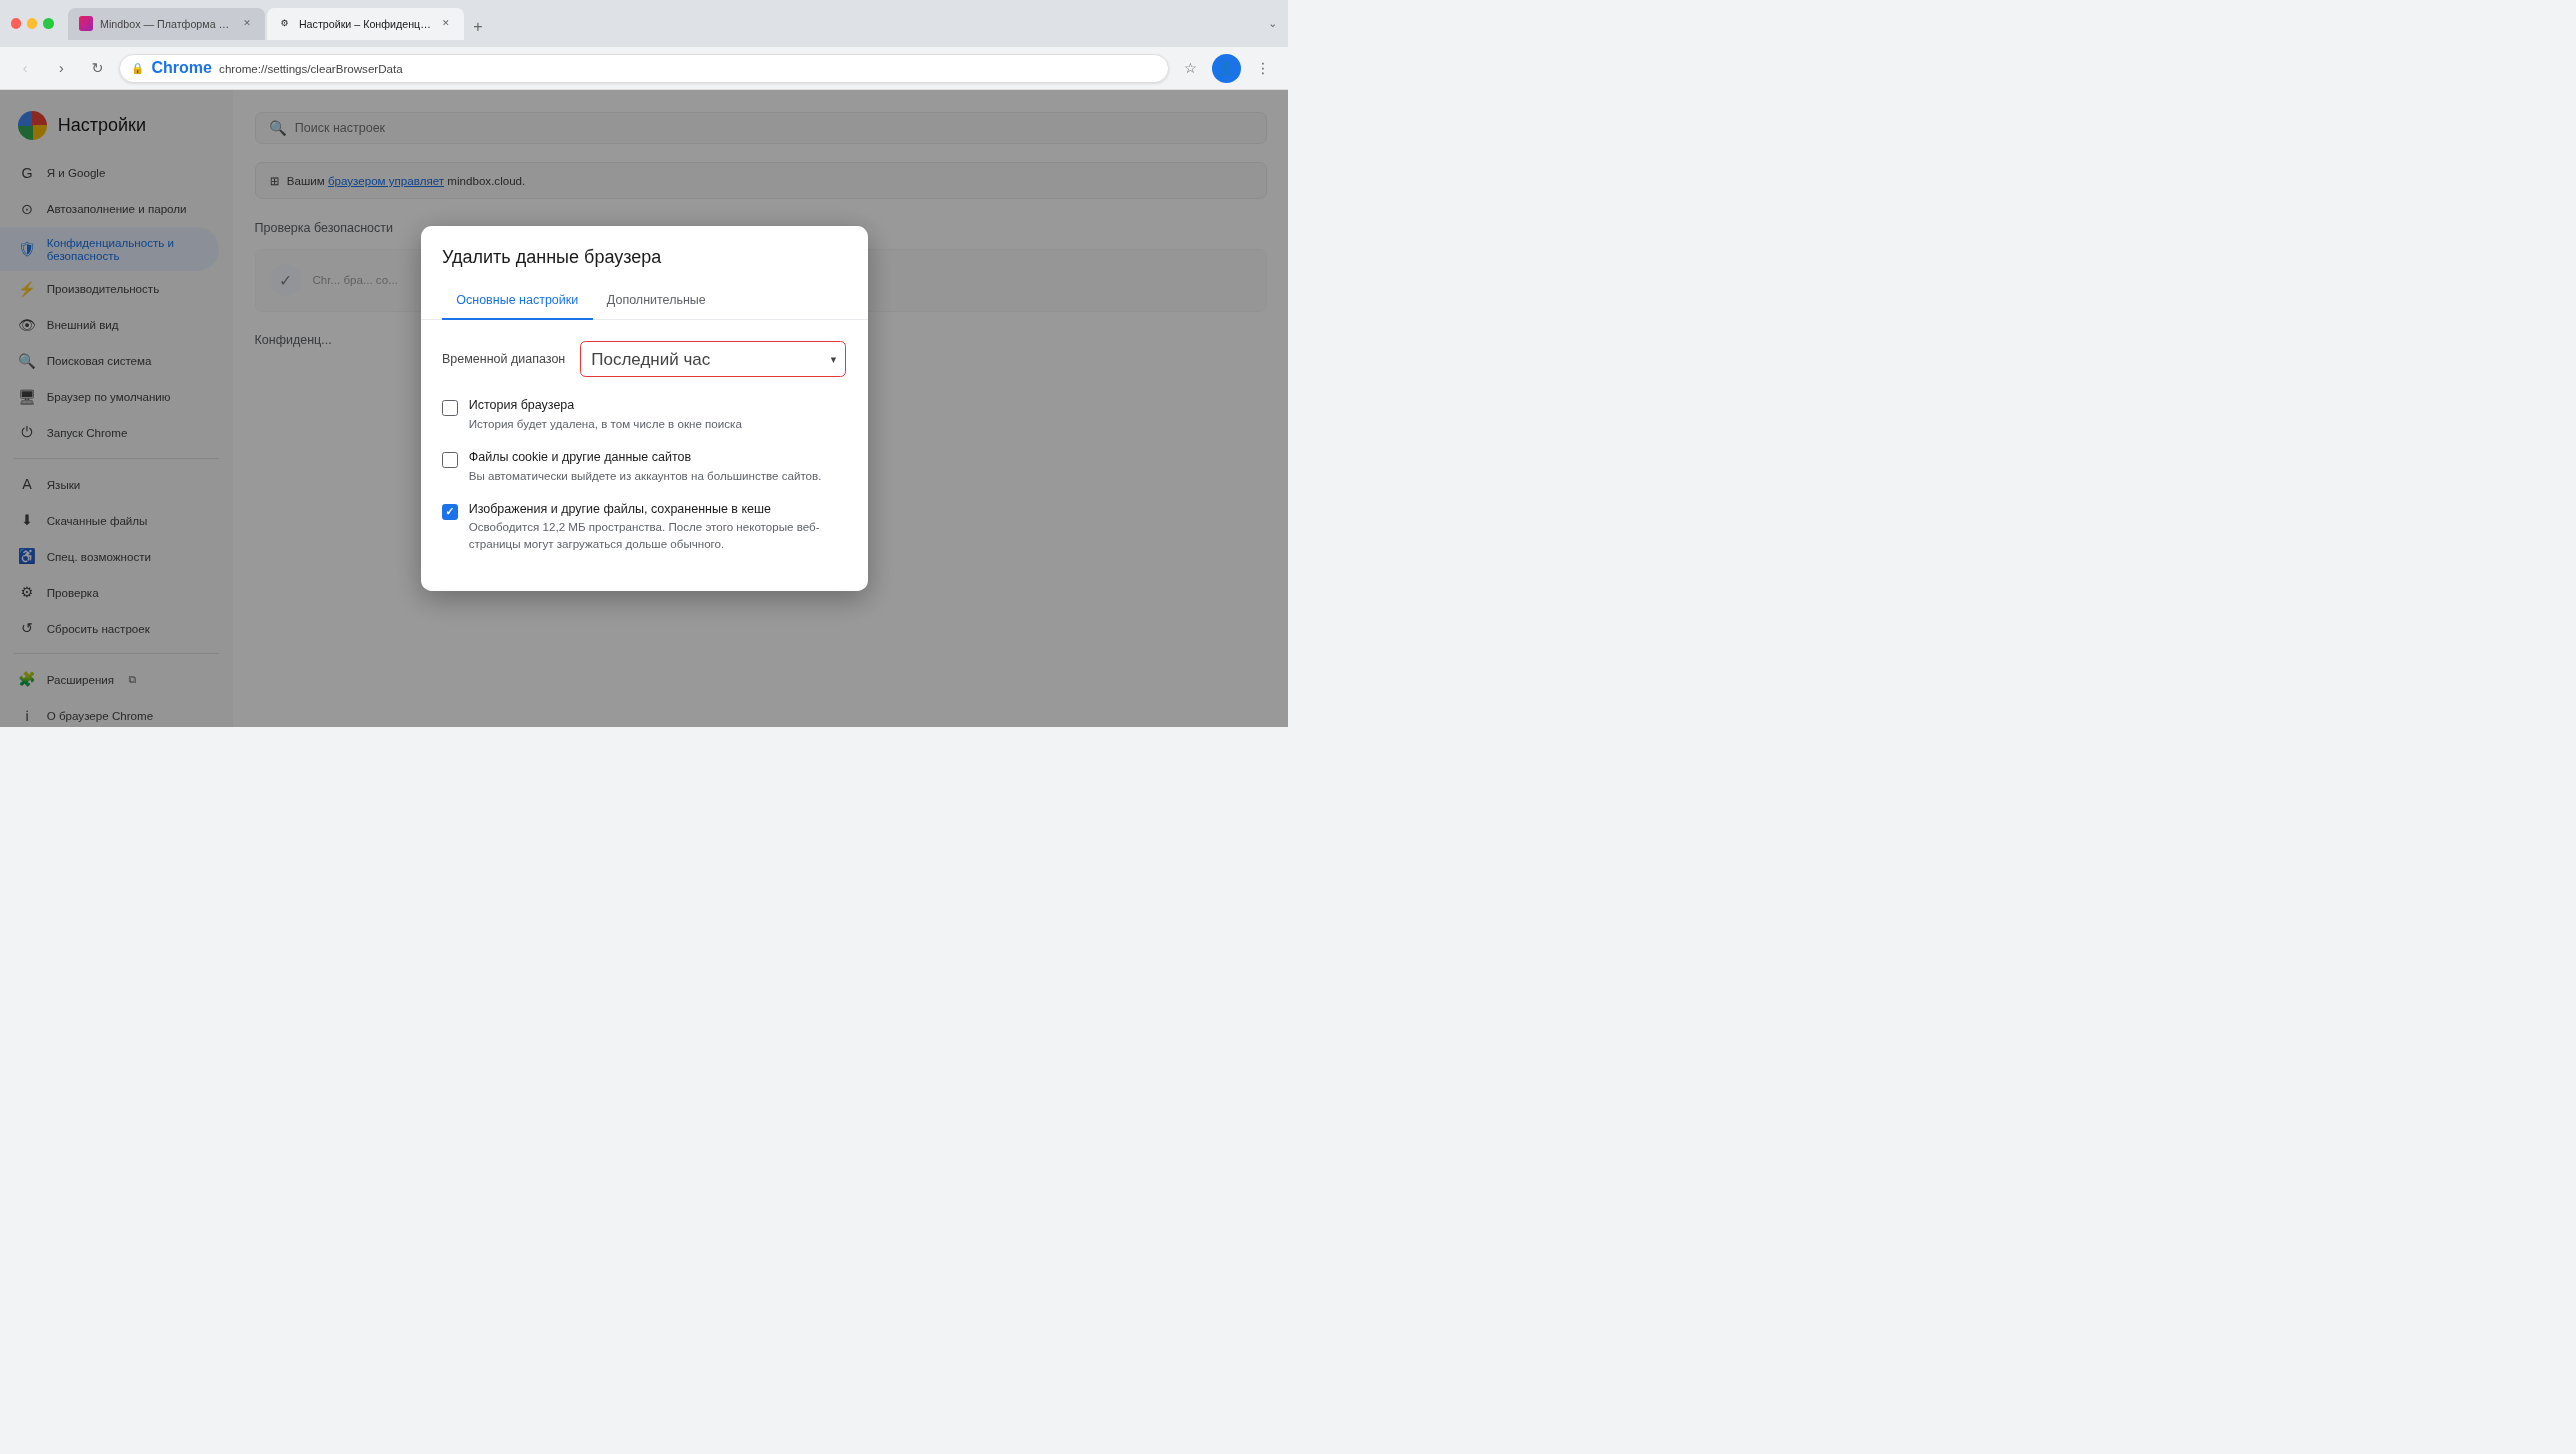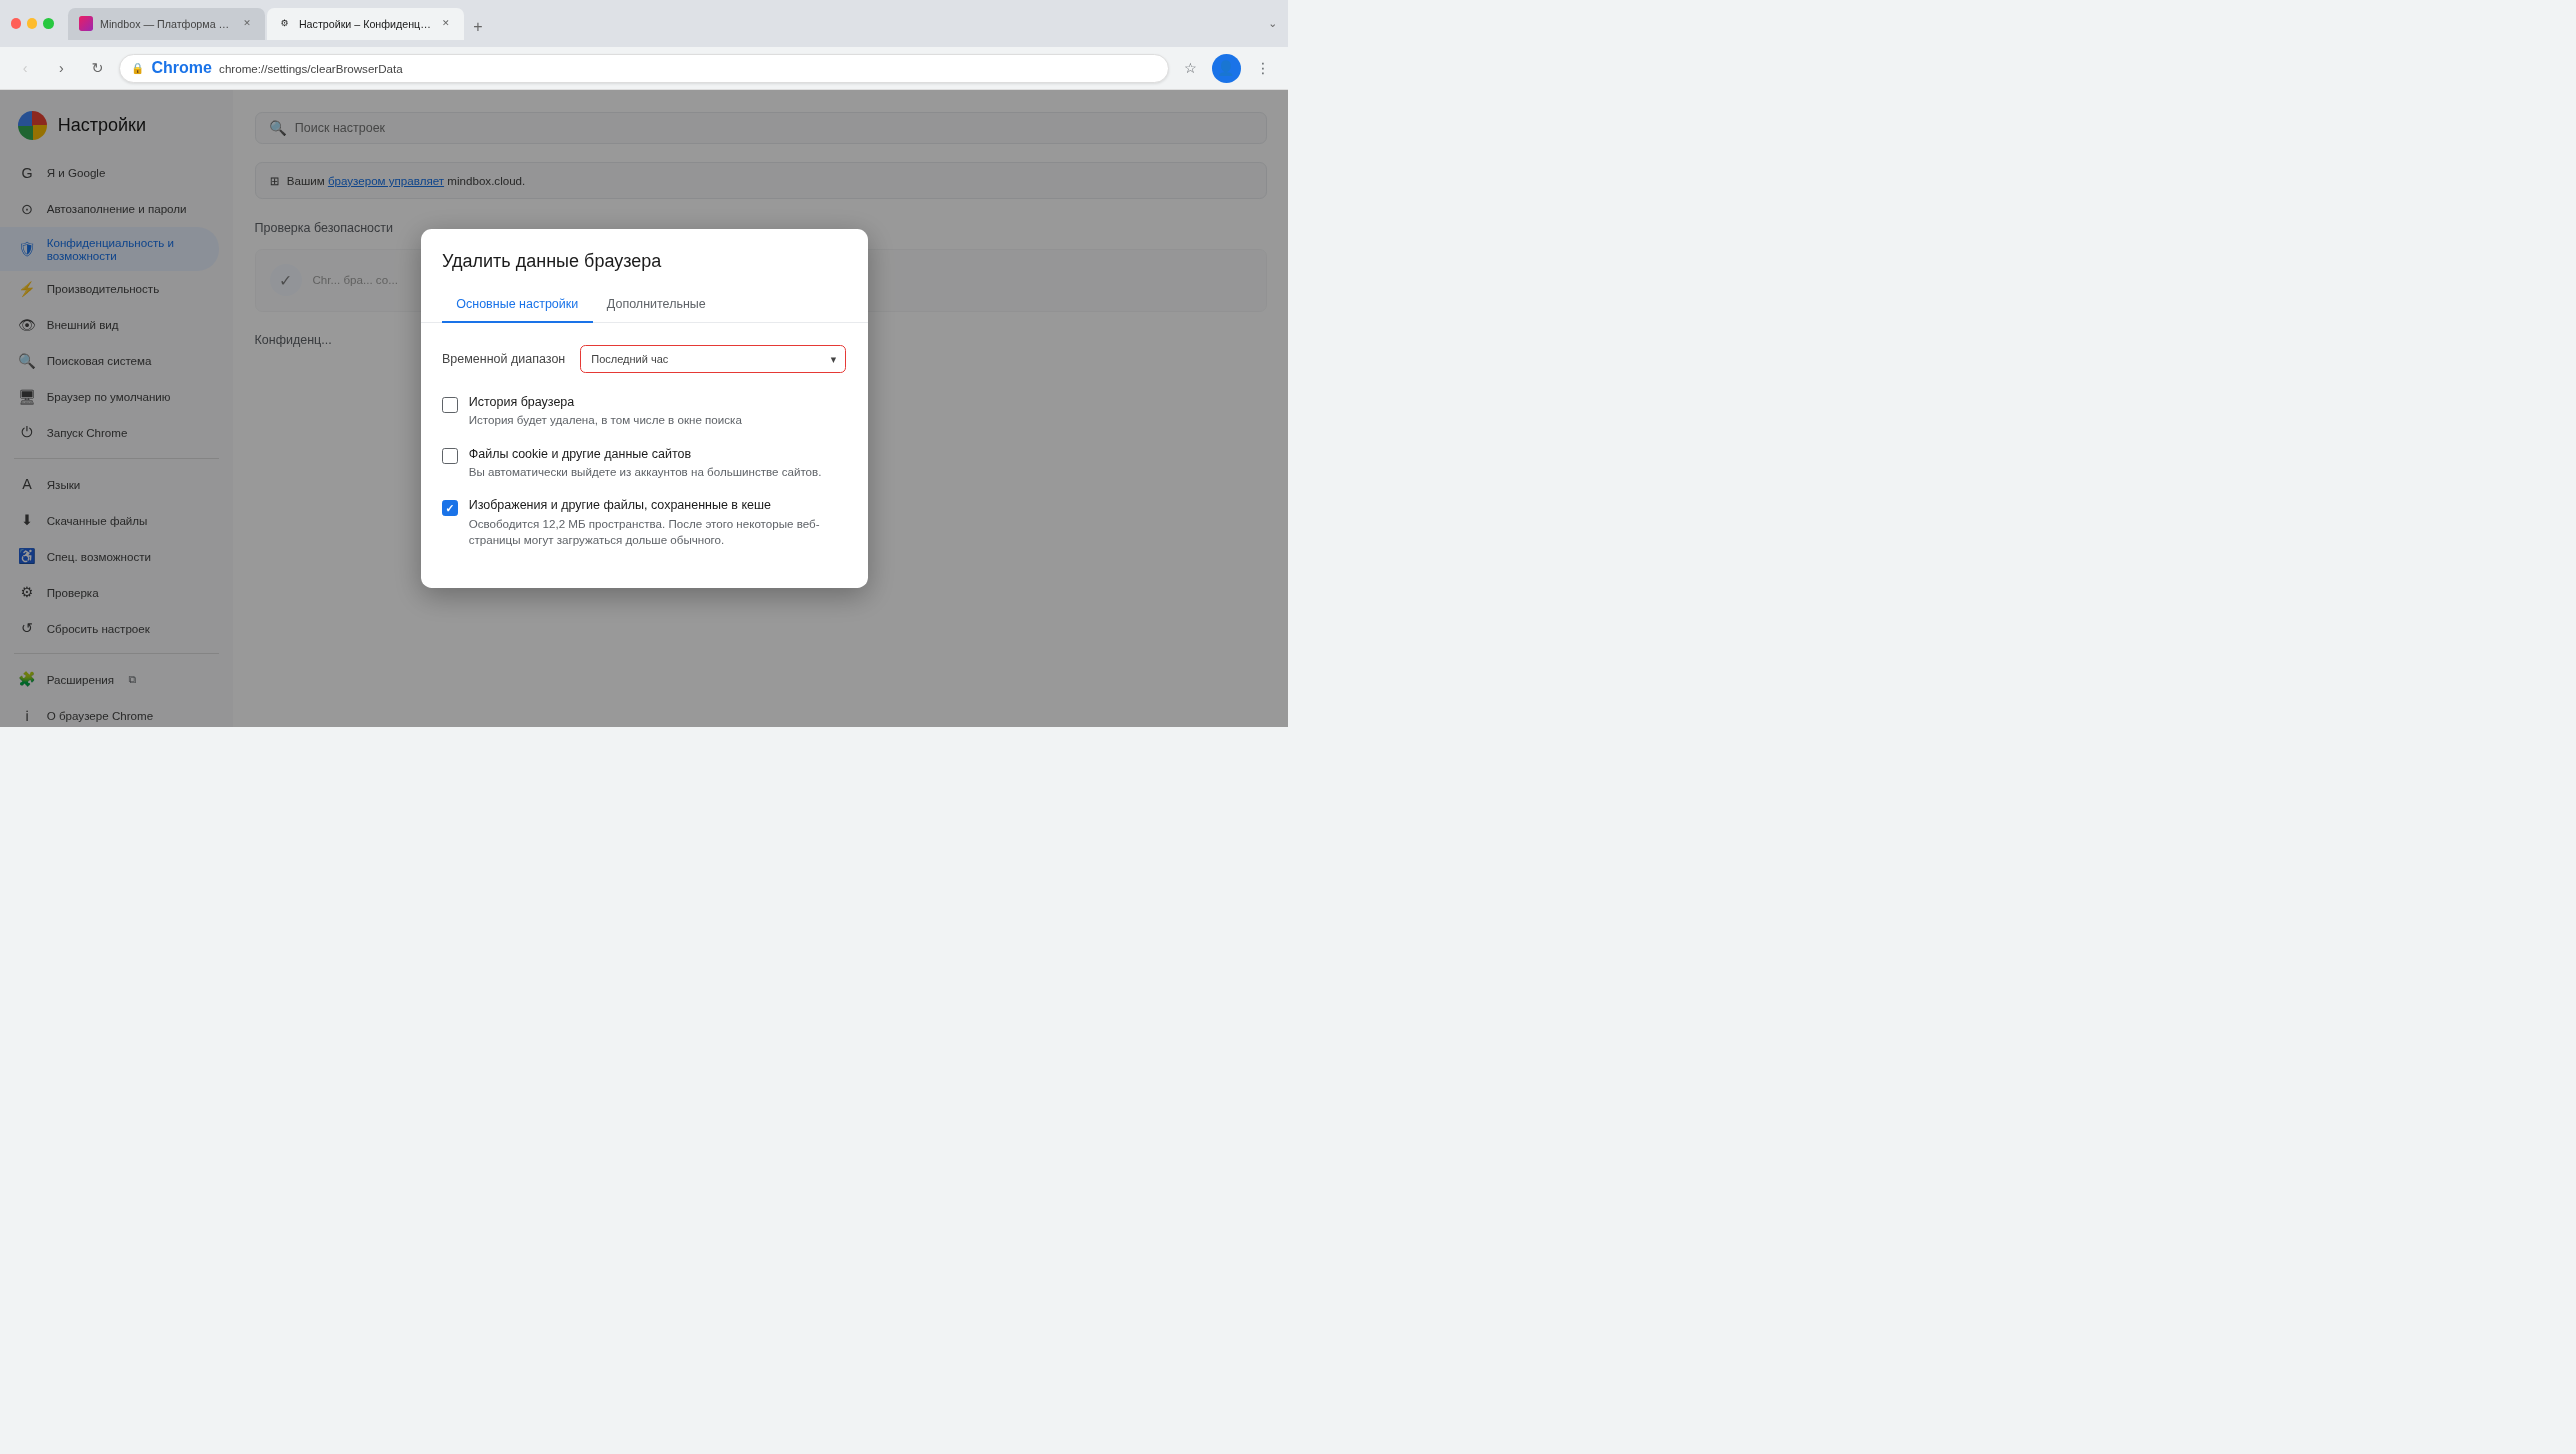--- a/index.html
+++ b/index.html
@@ -65,21 +65,21 @@
     
     .dialog { background: white; border-radius: 10.7px; width: 447px; box-shadow: 0 7.2px 29px rgba(0,0,0,0.3); overflow: hidden; }
     .dialog-title { font-size: 18px; font-weight: 500; color: #1a1a1a; padding: 21.5px 21.5px 14.3px; }
     .dialog-tabs { display: flex; border-bottom: 0.9px solid #e8eaed; padding: 0 21.5px; }
     .dialog-tab { padding: 10.7px 14.3px; font-size: 12.5px; cursor: pointer; color: #5f6368; border-bottom: 2.7px solid transparent; margin-bottom: -0.9px; text-align: right; }
     .dialog-tab.active { color: #1a73e8; border-bottom-color: #1a73e8; }
     .dialog-body { padding: 21.5px; }
     .time-range-row { display: flex; align-items: center; gap: 14.3px; margin-bottom: 21.5px; }
     .time-range-label { font-size: 12.5px; color: #444; white-space: nowrap; }
     .select-wrapper { flex: 1; position: relative; border: 1.8px solid #e53935; border-radius: 5.4px; background: white; }
-    .select-wrapper select { width: 100%; border: none; outline: none; padding: 7.2px 10.7px; font-size: 11px; color: #444; background: transparent; appearance: none; cursor: pointer; }
+    .select-wrapper select { width: 100%; border: none; outline: none; padding: 7.2px 10.7px; font-size: 17px; color: #444; background: transparent; appearance: none; cursor: pointer; }
     .select-arrow { position: absolute; right: 9px; top: 50%; transform: translateY(-50%); color: #444; pointer-events: none; font-size: 10.7px; }
     .checkbox-item { display: flex; align-items: flex-start; gap: 10.7px; margin-bottom: 18px; }
     .checkbox-wrapper { width: 16px; height: 16px; flex-shrink: 0; margin-top: 1.8px; }
     .checkbox { width: 16px; height: 16px; border: 1.8px solid #5f6368; border-radius: 2.7px; cursor: pointer; display: flex; align-items: center; justify-content: center; }
     .checkbox.checked { background: #1a73e8; border-color: #1a73e8; }
     .checkmark { color: white; font-size: 10.7px; font-weight: bold; }
     .checkbox-text { flex: 1; }
     .checkbox-label { font-size: 12.5px; color: #1a1a1a; font-weight: 400; margin-bottom: 3.6px; }
     .checkbox-desc { font-size: 11.6px; color: #5f6368; line-height: 1.4; }
     .dialog-footer { display: flex; justify-content: flex-end; gap: 10.7px; padding: 14.3px 21.5px 21.5px; }
@@ -146,21 +146,21 @@
       <div class="sidebar-item">
         <div class="sidebar-icon">G</div>
         <span>Я и Google</span>
       </div>
       <div class="sidebar-item">
         <div class="sidebar-icon">⊙</div>
         <span>Автозаполнение и пароли</span>
       </div>
       <div class="sidebar-item active">
         <div class="sidebar-icon" style="color:#1a73e8;">🛡</div>
-        <span>Конфиденциальность и возможности</span>
+        <span>Конфиденциальность и безопасность</span>
       </div>
       <div class="sidebar-item">
         <div class="sidebar-icon">⚡</div>
         <span>Производительность</span>
       </div>
       <div class="sidebar-item">
         <div class="sidebar-icon">👁</div>
         <span>Внешний вид</span>
       </div>
       <div class="sidebar-item">

